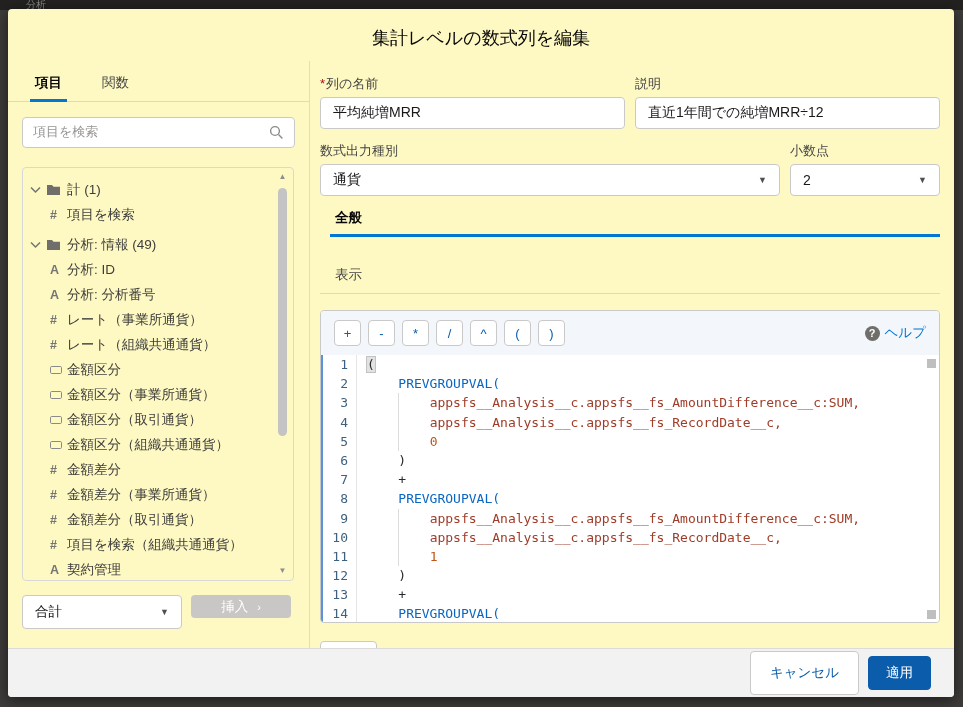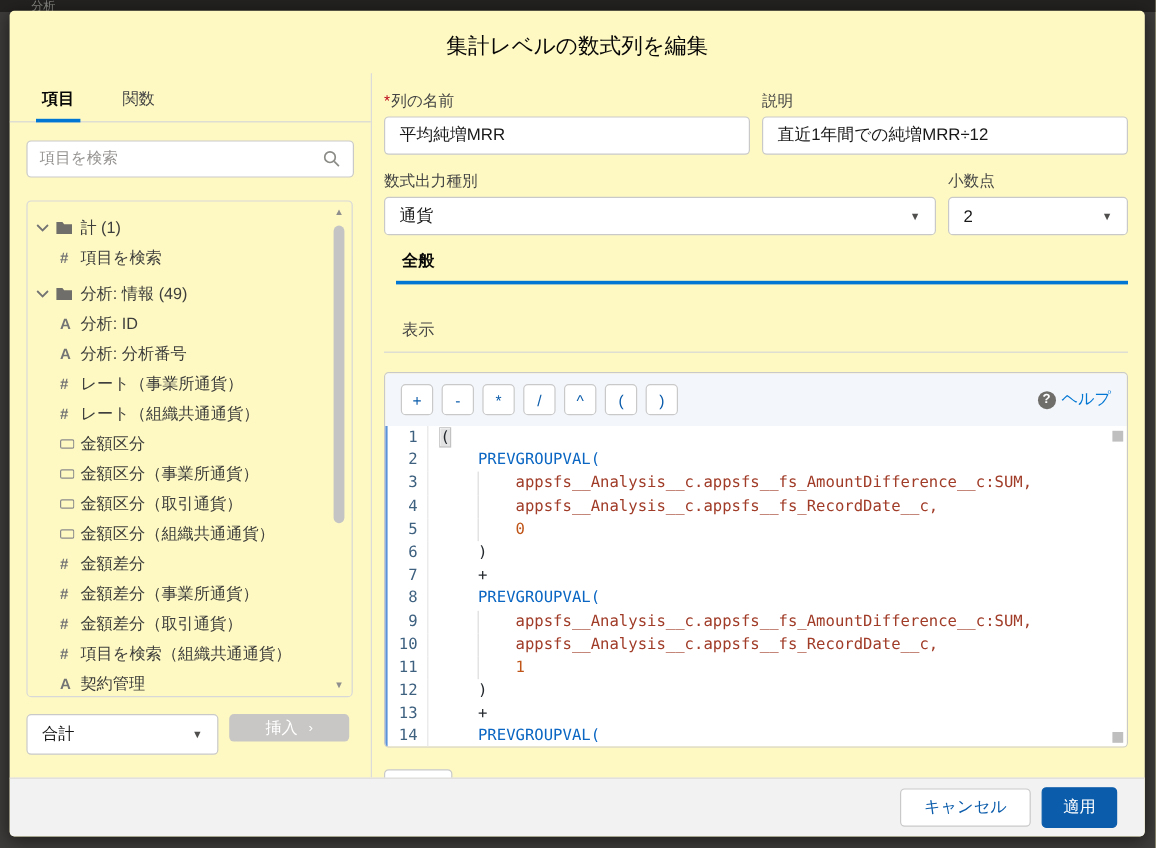--- a/index.html
+++ b/index.html
@@ -96,21 +96,21 @@
   .sq { position:absolute; width:9px; height:9px; background:#bfbfbf; }
   .sq.top { top:48px; right:3px; }
   .sq.bottom { bottom:3px; right:3px; }
 
   .validate-btn { margin-top:18px; height:31px; padding:0 14px; background:#fff; border:1px solid #c9c9c9;
     border-radius:4px; color:#0b5cab; font-size:13.5px; font-family:inherit; cursor:pointer; }
 
   
   .modal-footer { position:absolute; bottom:0; left:0; right:0; height:49px; background:#f3f2f2;
     border-top:1px solid #dddbda; display:flex; align-items:center; justify-content:flex-end; padding-right:23px; gap:9px; }
-  .btn-cancel { height:32px; padding:0 19px; background:#fff; border:1px solid #c9c9c9; border-radius:4px;
+  .btn-cancel { height:44px; padding:0 19px; background:#fff; border:1px solid #c9c9c9; border-radius:4px;
     color:#0b5cab; font-size:13.5px; font-family:inherit; cursor:pointer; }
   .btn-apply { height:34px; padding:0 17px; background:#0b5cab; border:1px solid #0b5cab; border-radius:4px;
     color:#fff; font-size:13.5px; font-family:inherit; cursor:pointer; }
 </style>
 </head>
 <body>
 
 <div class="backdrop-top">
   <span class="backdrop-hint">分析</span>
 </div>

